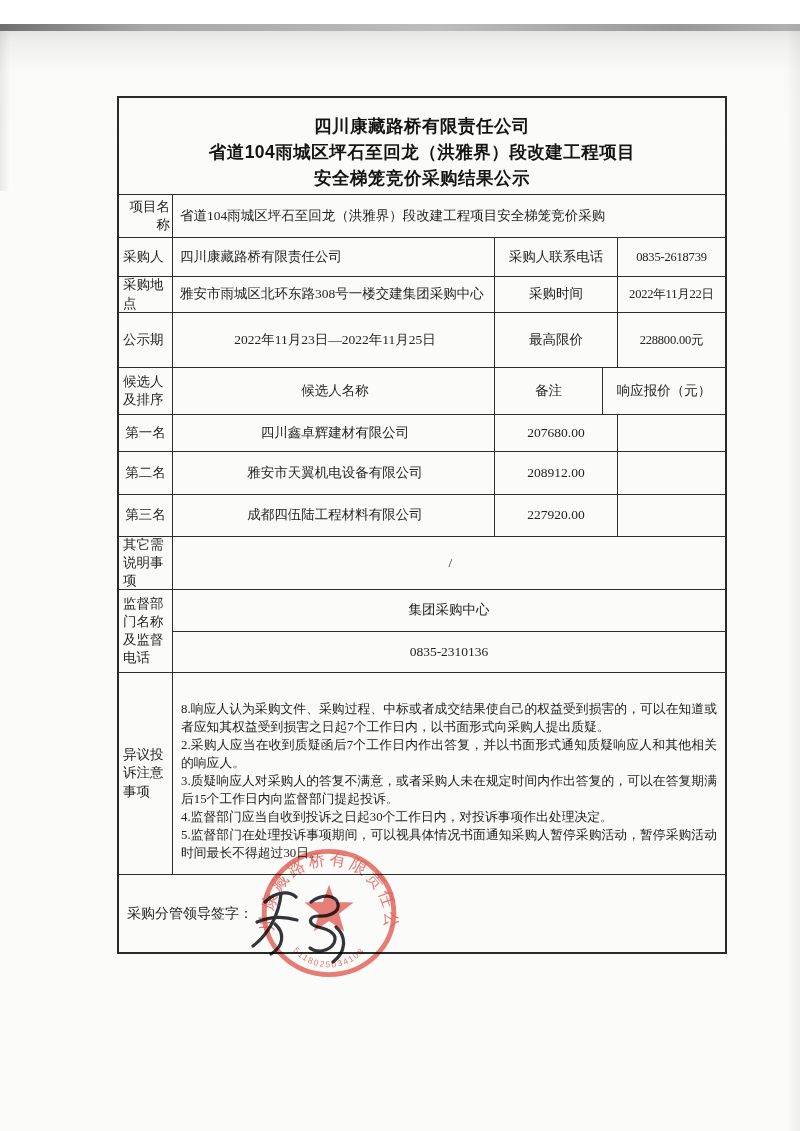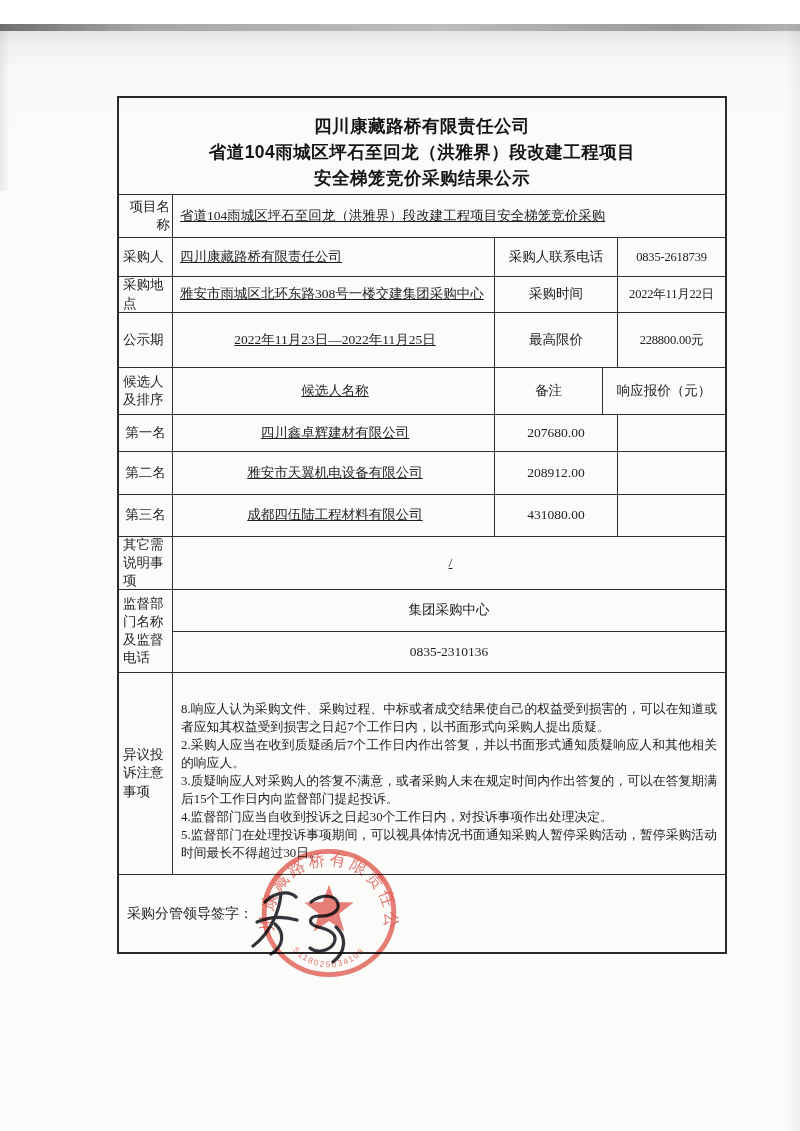--- a/index.html
+++ b/index.html
@@ -49,21 +49,21 @@
     letter-spacing:0.5px; text-align:center;
   }
 
   .cell { display:flex; align-items:center; line-height:1.35; }
   .c-label {
     width:54px; border-right:1.5px solid #2e2e2e;
     padding:3px 2px 3px 4px;
     font-size:13.5px; color:#1f1f1f;
     align-items:center;
   }
-  .c-main { flex:1; padding:3px 4px 3px 7px; font-size:13.5px; color:#1f1f1f;text-decoration:underline; }
+  .c-main { flex:1; padding:3px 4px 3px 7px; font-size:13.5px; color:#1f1f1f; }
   .c-sub  { width:123px; border-left:1.5px solid #2e2e2e; justify-content:center; text-align:center; font-size:13.5px; padding:2px; }
   .c-val  { width:108px; border-left:1.5px solid #2e2e2e; justify-content:center; text-align:center; font-size:12.5px; padding:2px 1px; letter-spacing:-0.2px; }
   .center { justify-content:center; text-align:center; }
   .rank-label { justify-content:center; text-align:center; padding-left:2px; }
 
   
   .sup-right { flex:1; display:flex; flex-direction:column; }
   .sup-sub { flex:1; display:flex; justify-content:center; align-items:center; font-size:13.5px; }
   .sup-sub + .sup-sub { border-top:1.5px solid #2e2e2e; }
 
@@ -147,21 +147,21 @@
     </div>
     <div class="t-row" style="height:43px;">
       <div class="cell c-label rank-label">第二名</div>
       <div class="cell c-main center">雅安市天翼机电设备有限公司</div>
       <div class="cell c-sub">208912.00</div>
       <div class="cell c-val"></div>
     </div>
     <div class="t-row" style="height:42px;">
       <div class="cell c-label rank-label">第三名</div>
       <div class="cell c-main center">成都四伍陆工程材料有限公司</div>
-      <div class="cell c-sub">431080.00</div>
+      <div class="cell c-sub">227920.00</div>
       <div class="cell c-val"></div>
     </div>
 
     <div class="t-row" style="height:53px;">
       <div class="cell c-label">其它需说明事项</div>
       <div class="cell c-main center">/</div>
     </div>
 
     <div class="t-row" style="height:83px;">
       <div class="cell c-label">监督部门名称及监督电话</div>

